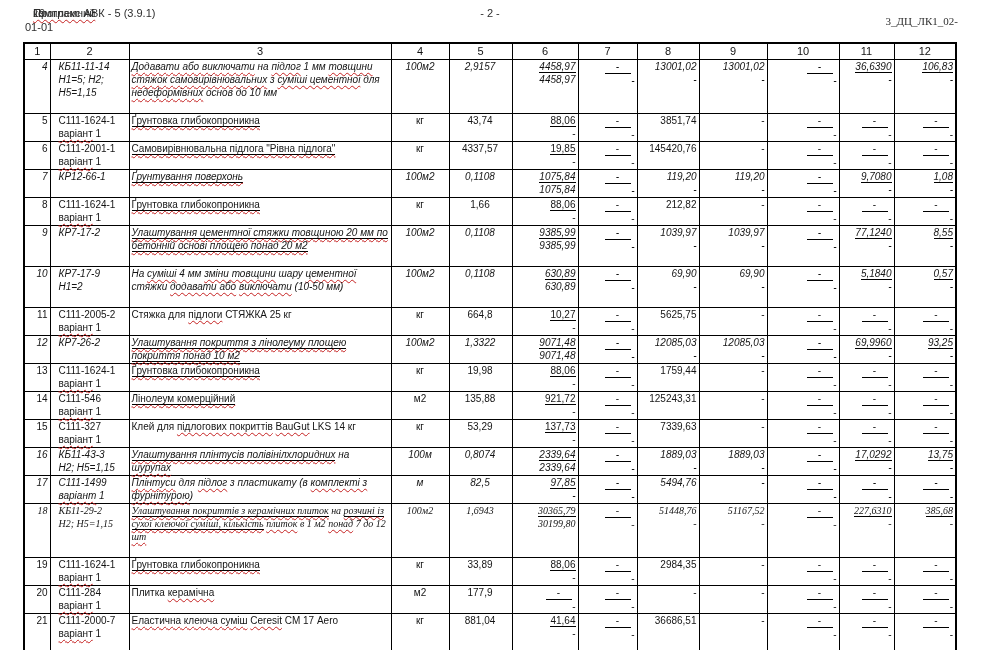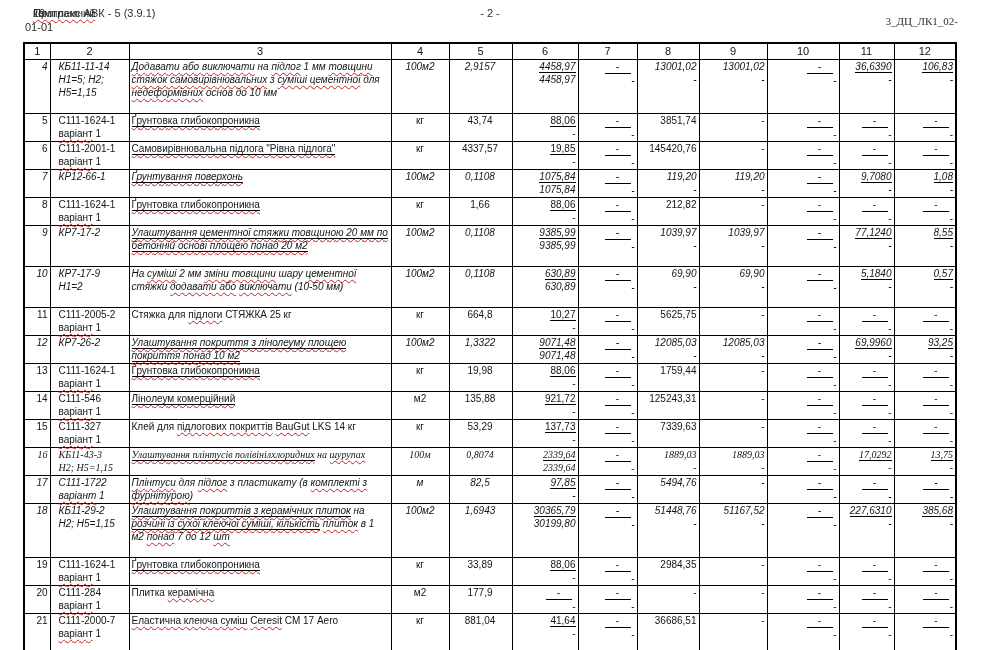--- a/index.html
+++ b/index.html
@@ -301,21 +301,21 @@
             <div class="l1"><span class="vu">8,55</span></div>
             <div class="l2">-</div>
           </td>
         </tr>
         <tr class="it" style="height: 41px;">
           <td class="c-num">10</td>
           <td class="c-code">
             <div><span>КР7-17-9</span></div>
             <div><span>Н1=2</span></div>
           </td>
-          <td><span>На </span><span class="sp-w">суміші</span><span> 2 мм </span><span class="sp-w">зміни товщини</span><span> шару </span><span class="sp-w">цементної</span><span> стяжки </span><span class="sp-w">додавати або</span><span> </span><span class="sp-w">виключати</span><span> (10-50 мм)</span></td>
+          <td><span>На </span><span class="sp-w">суміші</span><span> 4 мм </span><span class="sp-w">зміни товщини</span><span> шару </span><span class="sp-w">цементної</span><span> стяжки </span><span class="sp-w">додавати або</span><span> </span><span class="sp-w">виключати</span><span> (10-50 мм)</span></td>
           <td class="c-unit">100м2</td>
           <td class="c-qty">0,1108</td>
           <td class="c-val">
             <div class="l1"><span class="vu">630,89</span></div>
             <div class="l2">630,89</div>
           </td>
           <td class="c-val">
             <div class="l1"><span class="du">-</span></div>
             <div class="l2">-</div>
           </td>
@@ -514,21 +514,21 @@
           </td>
           <td class="c-val">
             <div class="l1"><span class="du">-</span></div>
             <div class="l2">-</div>
           </td>
           <td class="c-val">
             <div class="l1"><span class="du">-</span></div>
             <div class="l2">-</div>
           </td>
         </tr>
-        <tr class="it" style="height: 28px; font-family: Liberation Serif, serif;">
+        <tr class="it" style="height: 28px;">
           <td class="c-num">16</td>
           <td class="c-code">
             <div><span>КБ11-43-3</span></div>
             <div><span>Н2; Н5=1,15</span></div>
           </td>
           <td><span class="sp-uw">Улаштування плінтусів полівінілхлоридних</span><span> на </span><span class="sp-w">шурупах</span></td>
           <td class="c-unit">100м</td>
           <td class="c-qty">0,8074</td>
           <td class="c-val">
             <div class="l1"><span class="vu">2339,64</span></div>
@@ -555,21 +555,21 @@
             <div class="l2">-</div>
           </td>
           <td class="c-val">
             <div class="l1"><span class="vu">13,75</span></div>
             <div class="l2">-</div>
           </td>
         </tr>
         <tr style="height: 28px; font-style: italic;">
           <td class="c-num">17</td>
           <td class="c-code">
-            <div><span>С111-1722</span></div>
+            <div><span>С111-1499</span></div>
             <div><span class="sp-w">варіант</span><span> 1</span></div>
           </td>
           <td><span class="sp-w">Плінтуси</span><span> для </span><span class="sp-w">підлог</span><span> з пластикату (в </span><span class="sp-w">комплекті з фурнітурою</span><span>)</span></td>
           <td class="c-unit">м</td>
           <td class="c-qty">82,5</td>
           <td class="c-val">
             <div class="l1"><span class="vu">97,85</span></div>
             <div class="l2">-</div>
           </td>
           <td class="c-val">
@@ -588,21 +588,21 @@
           </td>
           <td class="c-val">
             <div class="l1"><span class="du">-</span></div>
             <div class="l2">-</div>
           </td>
           <td class="c-val">
             <div class="l1"><span class="du">-</span></div>
             <div class="l2">-</div>
           </td>
         </tr>
-        <tr class="it" style="height: 54px;">
+        <tr class="it" style="height: 54px; font-family: Liberation Serif, serif;">
           <td class="c-num">18</td>
           <td class="c-code">
             <div><span>КБ11-29-2</span></div>
             <div><span>Н2; Н5=1,15</span></div>
           </td>
           <td><span class="sp-uw">Улаштування покриттів з керамічних плиток</span><span> на </span><span class="sp-uw">розчині із сухої клеючої суміші, кількість</span><span> </span><span class="sp-w">плиток</span><span> в 1 м2 </span><span class="sp-w">понад</span><span> 7 до 12 </span><span class="sp-w">шт</span></td>
           <td class="c-unit">100м2</td>
           <td class="c-qty">1,6943</td>
           <td class="c-val">
             <div class="l1"><span class="vu">30365,79</span></div>

